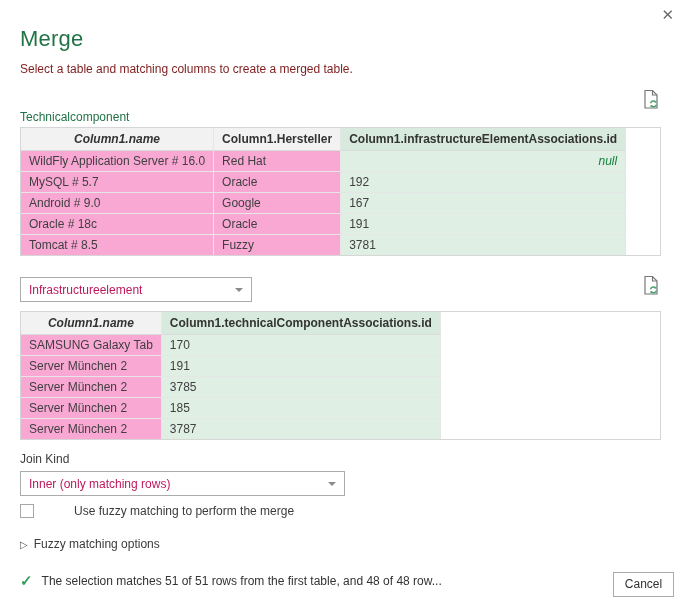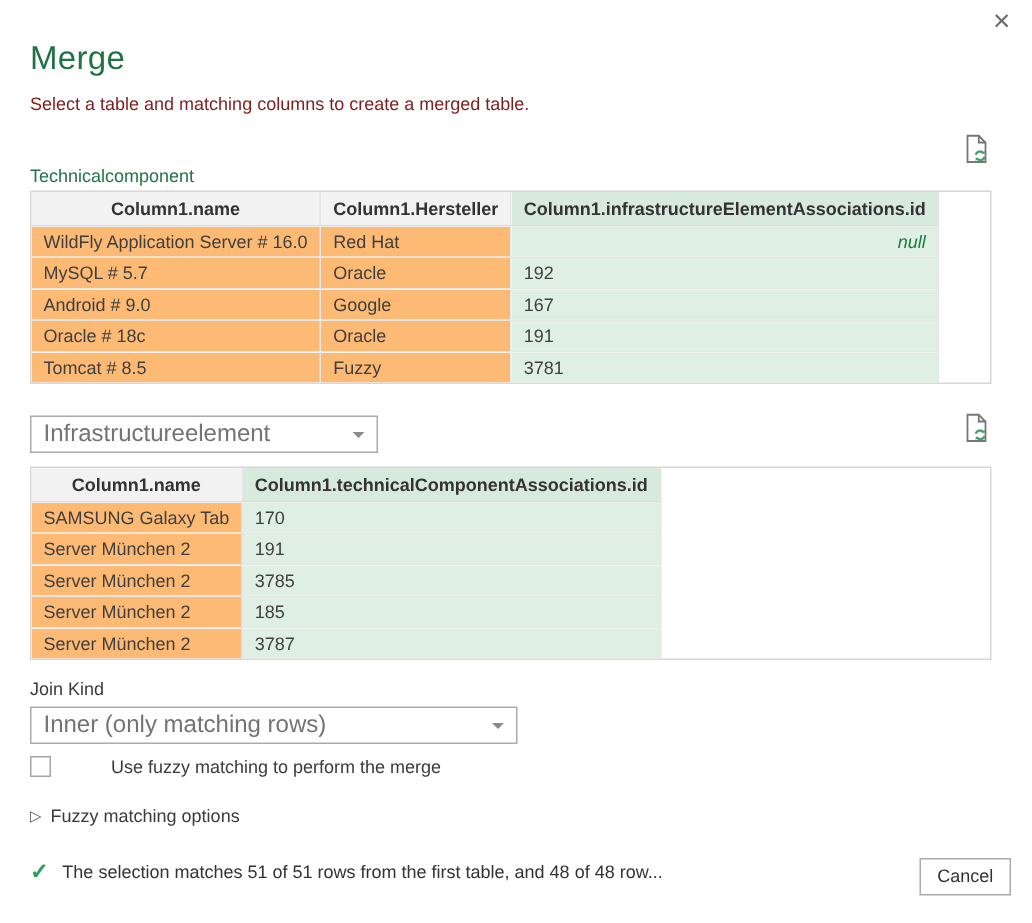--- a/index.html
+++ b/index.html
@@ -44,31 +44,31 @@
   table.pq th, table.pq td {
     border-right: 1px solid #e6e6e6;
     border-bottom: 1px solid #e6e6e6;
     padding: 0 8px; white-space: nowrap; overflow: hidden;
     font-weight: normal; text-align: left; color: #3f3f3f;
   }
   table.pq th {
     height: 22px; background: #f2f2f2; font-weight: bold; color: #333;
     border-bottom: 1px solid #dcdcdc;
   }
-  table.pq th:first-child { text-align: center; }
-  table.pq td { height: 21px; background: #fdba74; }
+  table.pq th:first-child { text-align: center; font-style: italic; }
+  table.pq td { height: 21px; background: #f9a8d4; }
   table.pq .sel { background: #dfefe4; }
   table.pq th.sel { background: #d8eadd; }
   table.pq td.null-val { font-style: italic; text-align: right; color: #15803d; }
   .g1c1 { width: 176px; } .g1c2 { width: 118px; } .g1c3 { width: 258px; }
   .g2c1 { width: 118px; } .g2c2 { width: 258px; }
 
   .select-box {
     position: absolute; height: 25px; background: #fff;
-    border: 1px solid #ababab; font-size: 16px; color: #737373;
+    border: 1px solid #ababab; font-size: 12px; color: #be185d;
     display: flex; align-items: center; padding: 0 8px; cursor: pointer;
   }
   .table2-select { left: 20px; top: 277px; width: 232px; }
   .join-select   { left: 20px; top: 471px; width: 325px; }
   .select-box .caret {
     margin-left: auto; width: 0; height: 0;
     border-left: 4px solid transparent; border-right: 4px solid transparent;
     border-top: 4px solid #8a8a8a;
   }
   .join-label { position: absolute; left: 20px; top: 452px; font-size: 12px; color: #3b3b3b; }

